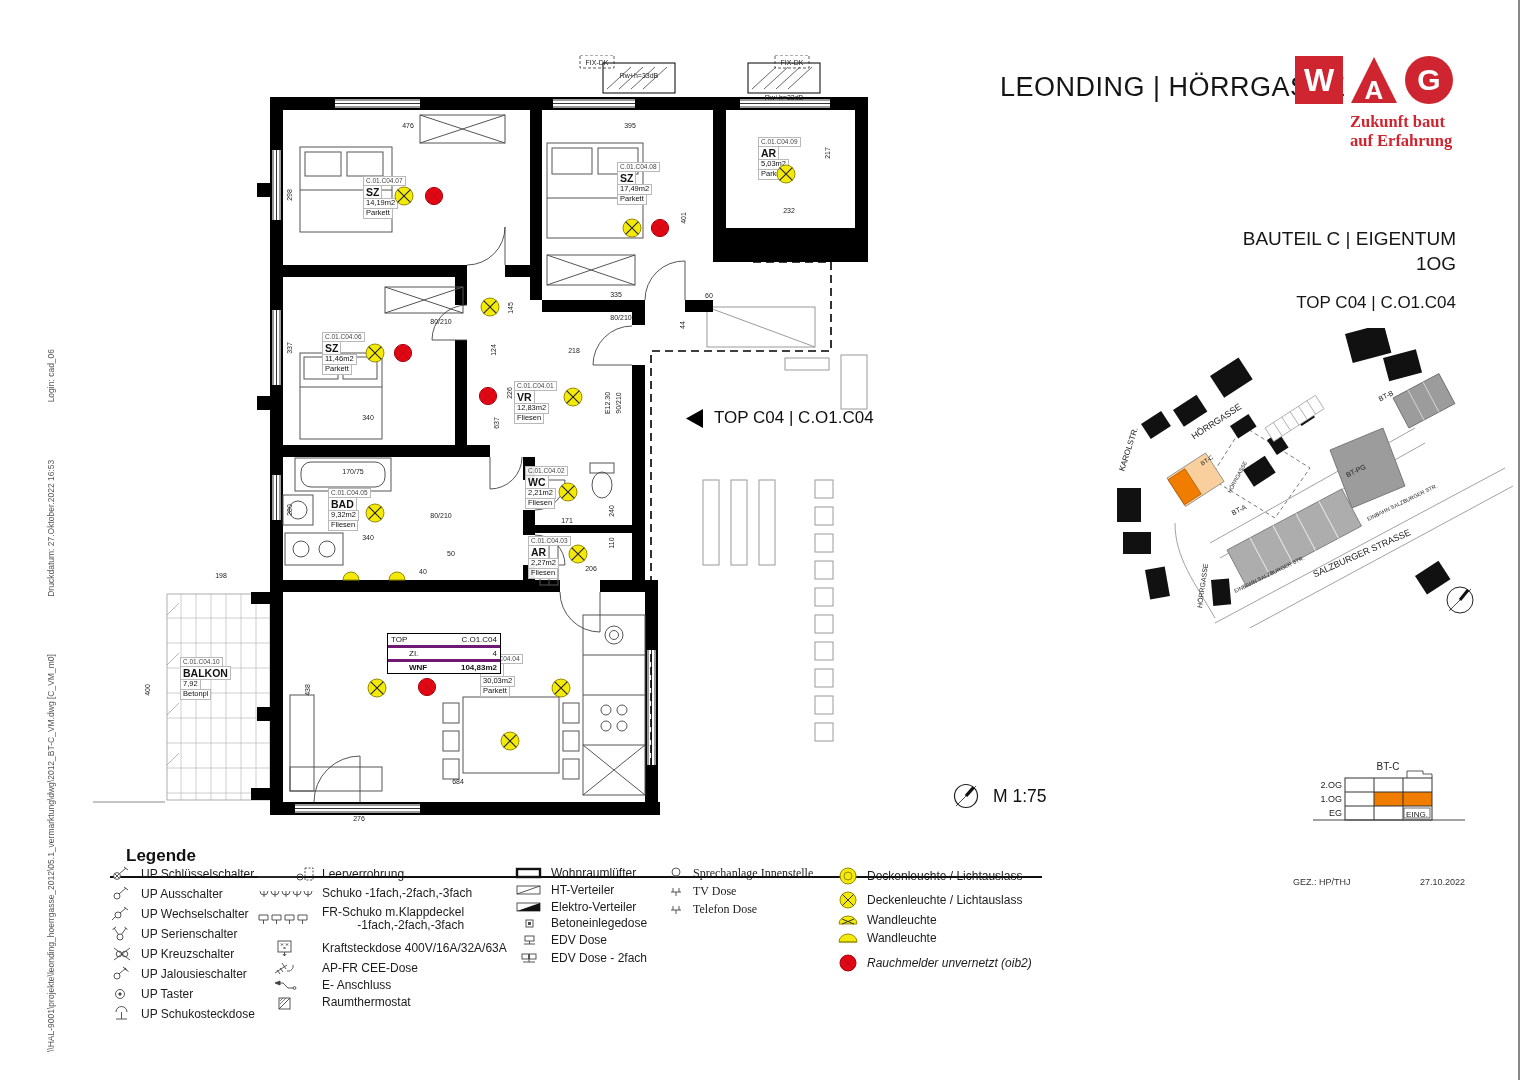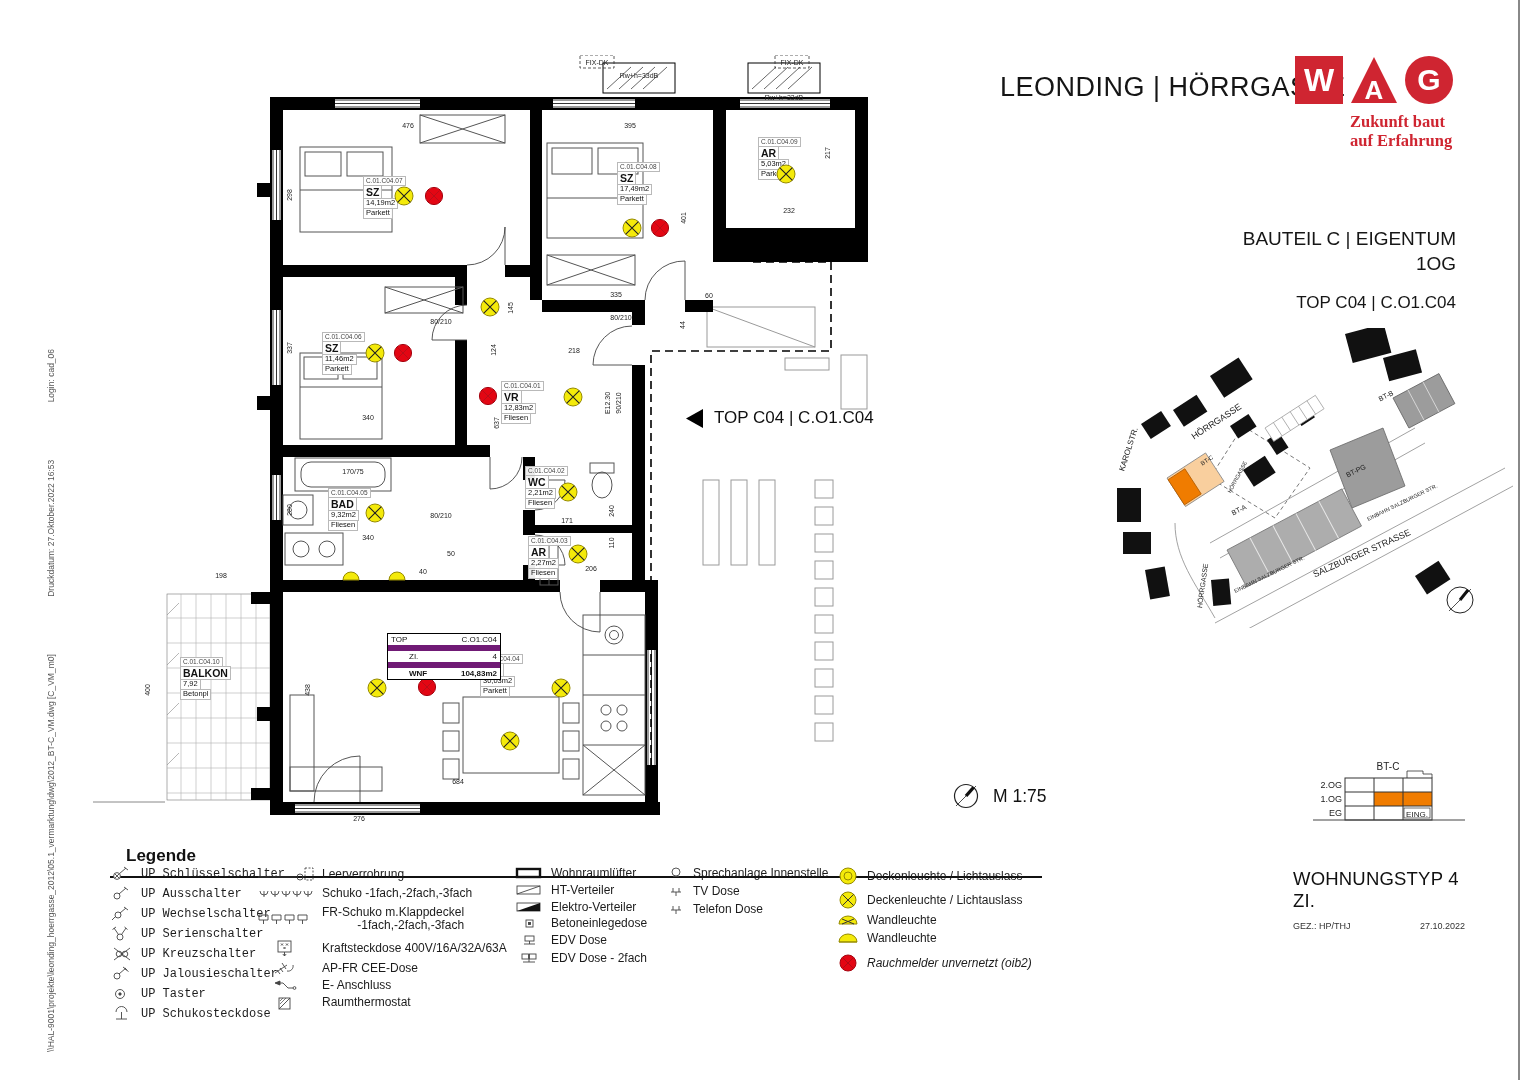--- a/index.html
+++ b/index.html
@@ -31,21 +31,21 @@
   .room-label span{background:rgba(255,255,255,.93);border:1px solid #b9b9b9;padding:0 2px;
                    line-height:1.18;margin-top:-1px;white-space:nowrap}
   .rl-code{font-size:6.5px;color:#444}
   .rl-name{font-size:10.5px;font-weight:bold;border-color:#888}
   .rl-area,.rl-floor{font-size:7.5px}
   .dim{position:absolute;font-size:7px;color:#222;transform:translate(-50%,-50%);white-space:nowrap;z-index:4}
   .dim.v{transform:translate(-50%,-50%) rotate(-90deg)}
   .sym{position:absolute;transform:translate(-50%,-50%);line-height:0;z-index:6}
   .top-table{position:absolute;left:302px;top:578px;width:112px;border:1.6px solid #000;
              background:#fff;font-size:8px;z-index:7}
-  .tt-row{display:flex;justify-content:space-between;padding:1px 3px;border-bottom:6px solid #701a75}
+  .tt-row{display:flex;justify-content:space-between;padding:1px 3px;border-bottom:3px solid #701a75}
   .tt-row:last-child{border-bottom:none}
   .tt-row .lab{padding-left:0}
   .tt-sub .lab{margin-left:18px}
   .tt-b{font-weight:bold}
   .top-marker{position:absolute;left:686px;top:408px;display:flex;align-items:center;gap:11px;
               font-size:17px;color:#101010;z-index:8}
   .scale{position:absolute;left:952px;top:782px;display:flex;align-items:center;gap:13px;font-size:17.5px}
   
   .legend-title{position:absolute;left:126px;top:846px;font-size:17px;font-weight:bold}
   .legend-rule{position:absolute;left:110px;top:876px;width:932px;height:2px;background:#111}
@@ -446,21 +446,21 @@
           <span class="rl-name">AR</span>
           <span class="rl-area">5,03m2</span>
           <span class="rl-floor">Parkett</span>
         </div>
         <div class="room-label" style="left: 237px; top: 278px;">
           <span class="rl-code">C.01.C04.06</span>
           <span class="rl-name">SZ</span>
           <span class="rl-area">11,46m2</span>
           <span class="rl-floor">Parkett</span>
         </div>
-        <div class="room-label" style="left: 416px; top: 327px;">
+        <div class="room-label" style="left: 429px; top: 327px;">
           <span class="rl-code">C.01.C04.01</span>
           <span class="rl-name">VR</span>
           <span class="rl-area">12,83m2</span>
           <span class="rl-floor">Fliesen</span>
         </div>
         <div class="room-label" style="left: 440px; top: 412px;">
           <span class="rl-code">C.01.C04.02</span>
           <span class="rl-name">WC</span>
           <span class="rl-area">2,21m2</span>
           <span class="rl-floor">Fliesen</span>
@@ -604,21 +604,21 @@
   </g>
   <text x="37" y="30" text-anchor="end" font-size="9" fill="#222">2.OG</text>
   <text x="37" y="44" text-anchor="end" font-size="9" fill="#222">1.OG</text>
   <text x="37" y="58" text-anchor="end" font-size="9" fill="#222">EG</text>
   <line x1="8" y1="62" x2="160" y2="62" stroke="#444" stroke-width="1"></line>
 </svg>
 
 <div class="legend-title">Legende</div>
 <div class="legend-rule"></div>
 <div id="legend-root">
-      <div class="leg-col" style="left: 110px; font-family: Liberation Mono, monospace;">
+      <div class="leg-col" style="left: 110px;">
         <div class="leg-item">
           <span class="leg-ic" style="width: 24px;">
             <svg width="22" height="16">
               <g stroke="#444" stroke-width="0.9" fill="none">
                 <line x1="8" y1="8" x2="15" y2="2"></line>
                 <line x1="13" y1="1" x2="17" y2="4"></line>
                 <circle cx="6" cy="10" r="3.4" fill="#fff"></circle>
                 <path d="M3.8,7.8 L8.2,12.2 M3.8,12.2 L8.2,7.8"></path>
               </g>
             </svg>
@@ -860,21 +860,21 @@
                 <rect x="2" y="2" width="6.5" height="5"></rect>
                 <rect x="9.5" y="2" width="6.5" height="5"></rect>
                 <line x1="9" y1="7" x2="9" y2="10"></line>
                 <line x1="3" y1="10" x2="15" y2="10"></line>
               </g>
             </svg>
           </span>
           <span class="leg-lb">EDV Dose - 2fach</span>
         </div>
       </div>
-      <div class="leg-col" style="left: 666px;">
+      <div class="leg-col" style="left: 666px; font-family: Liberation Serif, serif;">
         <div class="leg-item">
           <span class="leg-ic" style="width: 20px;">
             <svg width="14" height="14">
               <g stroke="#444" stroke-width="0.9" fill="none">
                 <circle cx="7" cy="6" r="4"></circle>
                 <line x1="4" y1="10.5" x2="10" y2="10.5"></line>
               </g>
             </svg>
           </span>
           <span class="leg-lb">Sprechanlage Innenstelle</span>
@@ -949,21 +949,20 @@
               <circle cx="10" cy="10" r="8" fill="#e30613" stroke="#a50410"></circle>
               <path d="M5,5 L15,15 M5,15 L15,5" stroke="#b10b16" fill="none"></path>
             </svg>
           </span>
           <span class="leg-lb">Rauchmelder unvernetzt (oib2)</span>
         </div>
       </div>
     </div>
 
 <div class="info">
-  <div class="info-title">WOHNUNGSTYP  4 ZI.</div>
   <div class="info-foot">
     <span>GEZ.: HP/THJ</span>
     <span>27.10.2022</span>
   </div>
 </div>
 
 <div class="right-border"></div>
 
 </div>
 

